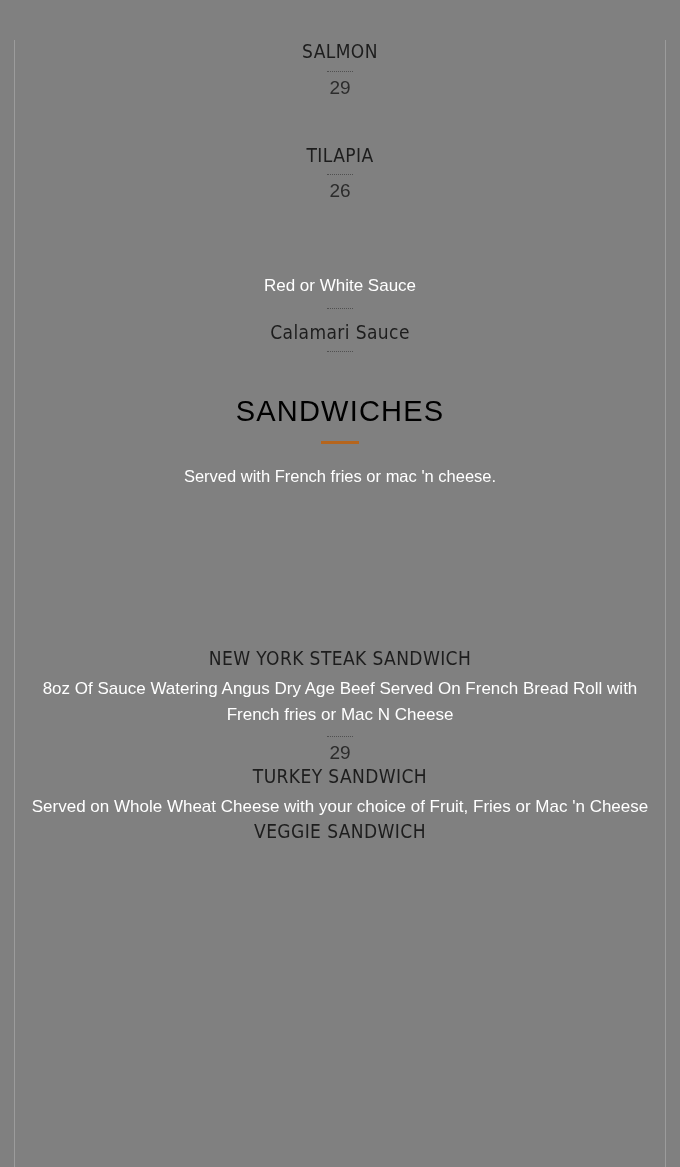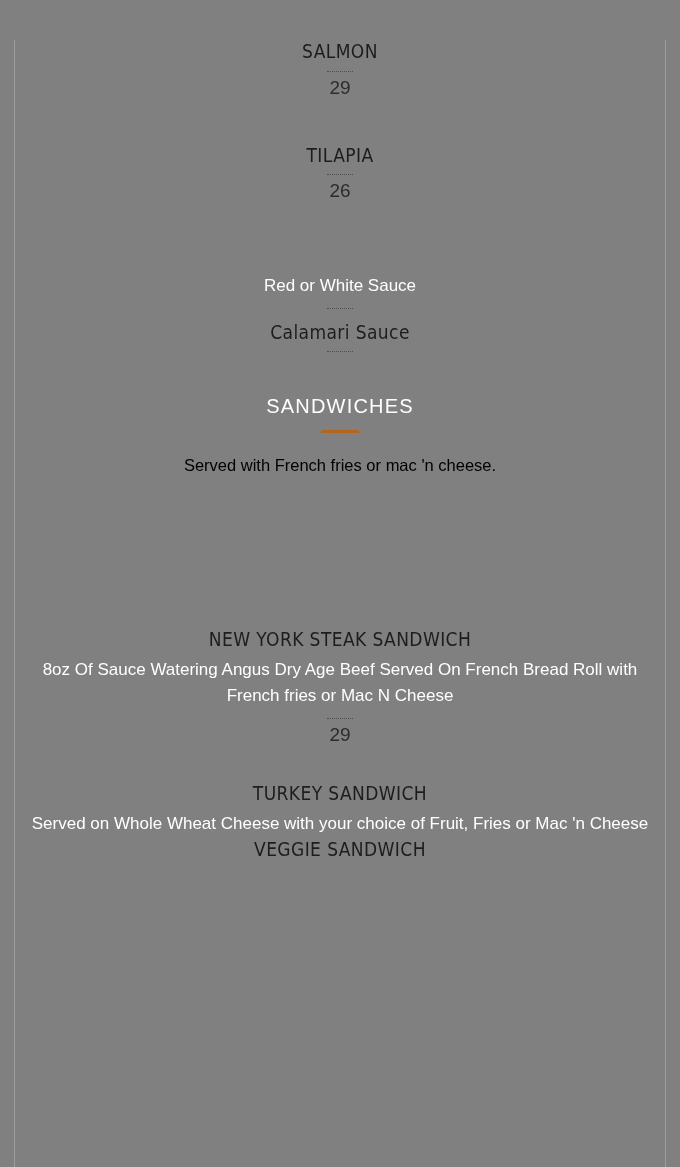--- a/index.html
+++ b/index.html
@@ -68,35 +68,35 @@
   .price {
     font-size: 19px;
     color: #2c2c2c;
     line-height: 1.2;
   }
 
   .section-head {
     text-align: center;
   }
   .section-title {
-    font-size: 20px;
+    font-size: 29px;
     letter-spacing: 1.2px;
-    color: #ffffff;
+    color: #000000;
     font-weight: 400;
     line-height: 1.2;
   }
   .section-divider {
     width: 38px;
     height: 3px;
     background: #b5651d;
     margin: 12px auto 0;
   }
   .section-note {
     font-size: 16.5px;
-    color: #000000;
+    color: #ffffff;
     margin-top: 20px;
     line-height: 1.5;
   }
 
   .spacer-xl { height: 150px; }
 </style>
 </head>
 <body>
 
 <div class="page">
@@ -134,30 +134,30 @@
   </div>
 
   <div class="section-head" style="margin-top:42px;">
     <div class="section-title">SANDWICHES</div>
     <div class="section-divider" style="background: rgb(181, 101, 29);"></div>
     <div class="section-note">Served with French fries or mac 'n cheese.</div>
   </div>
 
   <div class="spacer-xl"></div>
 
-  <div class="menu-item" style="margin-top:0;">
+  <div class="menu-item" style="margin-top:8px;">
     <div class="item-name upper">NEW YORK STEAK SANDWICH</div>
     <div class="item-desc">8oz Of Sauce Watering Angus Dry Age Beef Served On French Bread Roll with French fries or Mac N Cheese</div>
     <div class="price-block">
       <div class="price-rule"></div>
       <div class="price">29</div>
     </div>
   </div>
 
-  <div class="menu-item" style="margin-top:36px;">
+  <div class="menu-item" style="">
     <div class="item-name upper">TURKEY SANDWICH</div>
     <div class="item-desc">Served on Whole Wheat Cheese with your choice of Fruit, Fries or Mac 'n Cheese</div>
   </div>
 
   <div class="menu-item" style="">
     <div class="item-name upper">VEGGIE SANDWICH</div>
   </div>
 </div>
 
 </body></html>

